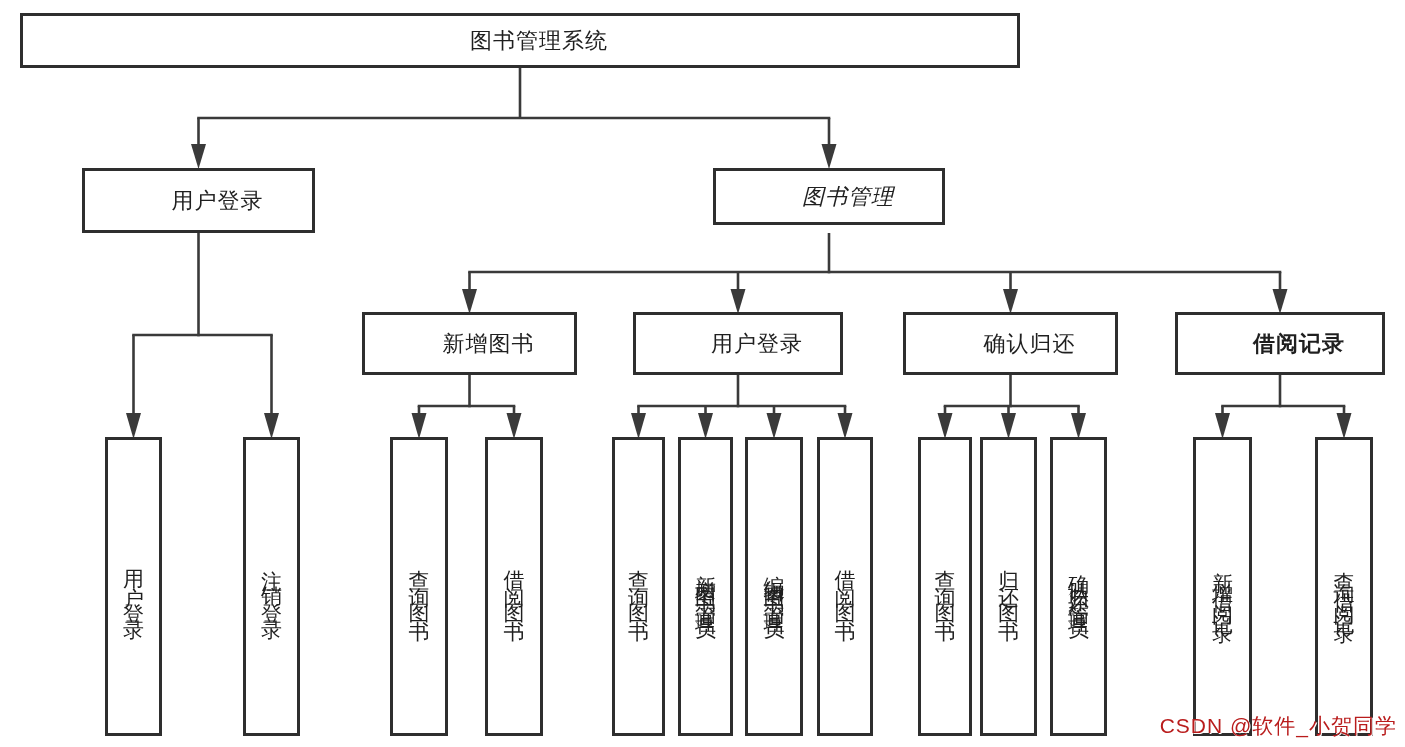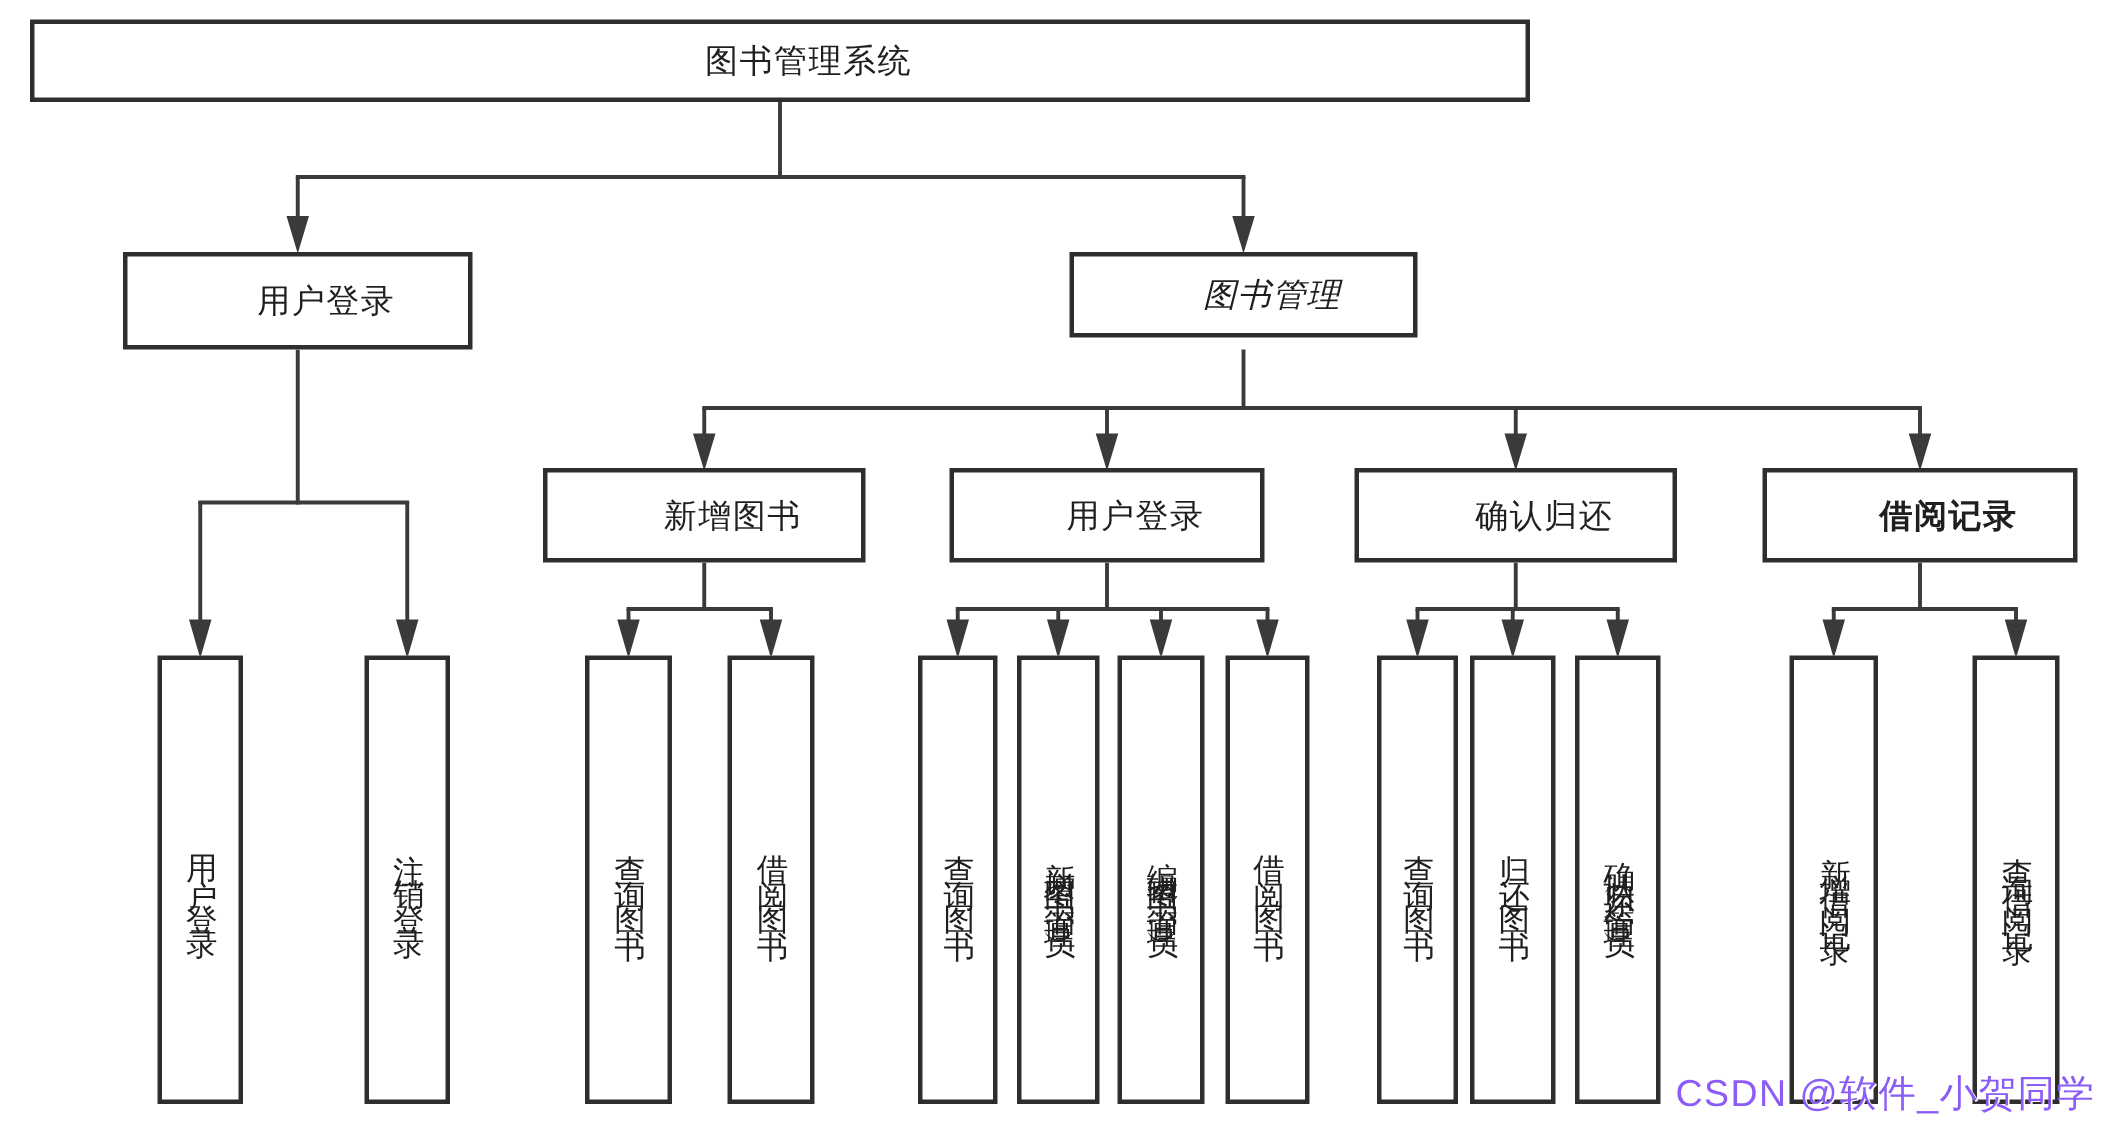--- a/index.html
+++ b/index.html
@@ -38,22 +38,22 @@
     text-orientation: mixed;
   }
   .ls4 { letter-spacing: 0.80em; }
   .ls6 { letter-spacing: 0.50em; }
   .ls9 { letter-spacing: 0.30em; }
   .watermark {
     position: absolute;
     right: 8px;
     top: 712px;
     z-index: 3;
-    font-size: 25px;
-    color: #8b5cf6;
+    font-size: 21px;
+    color: #b91c1c;
     text-shadow: 1px 1px 0 #ffffff;
     letter-spacing: 1px;
     white-space: nowrap;
   }
 </style>
 </head>
 <body>
 
 <div class="canvas">
 

